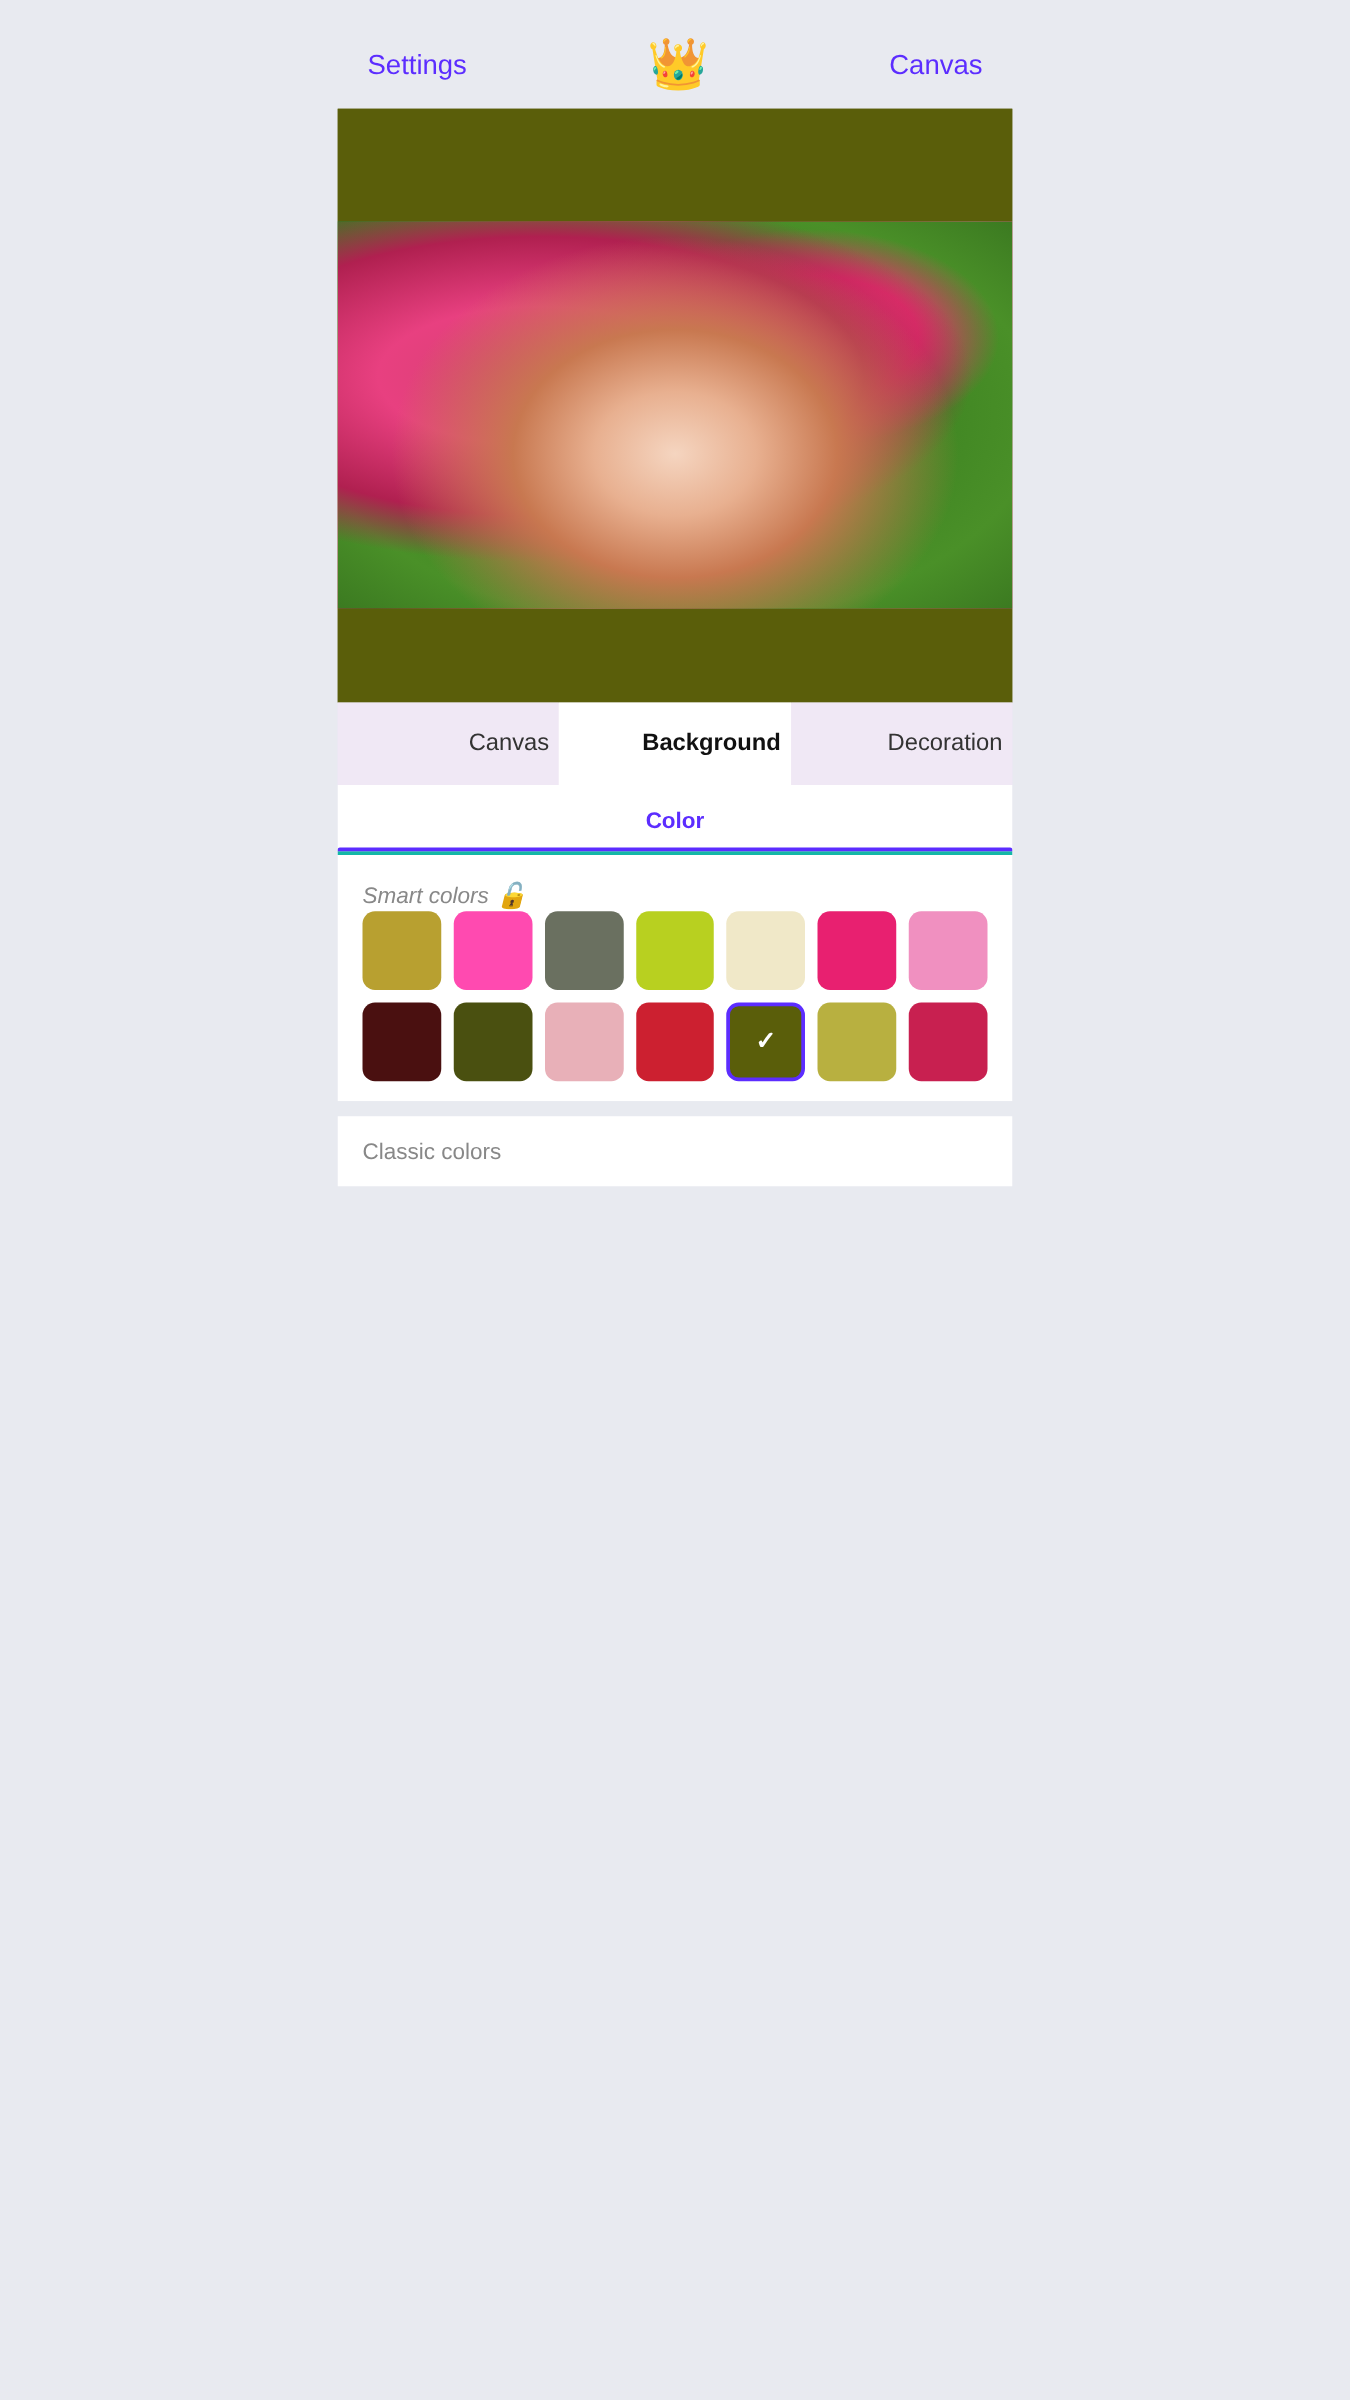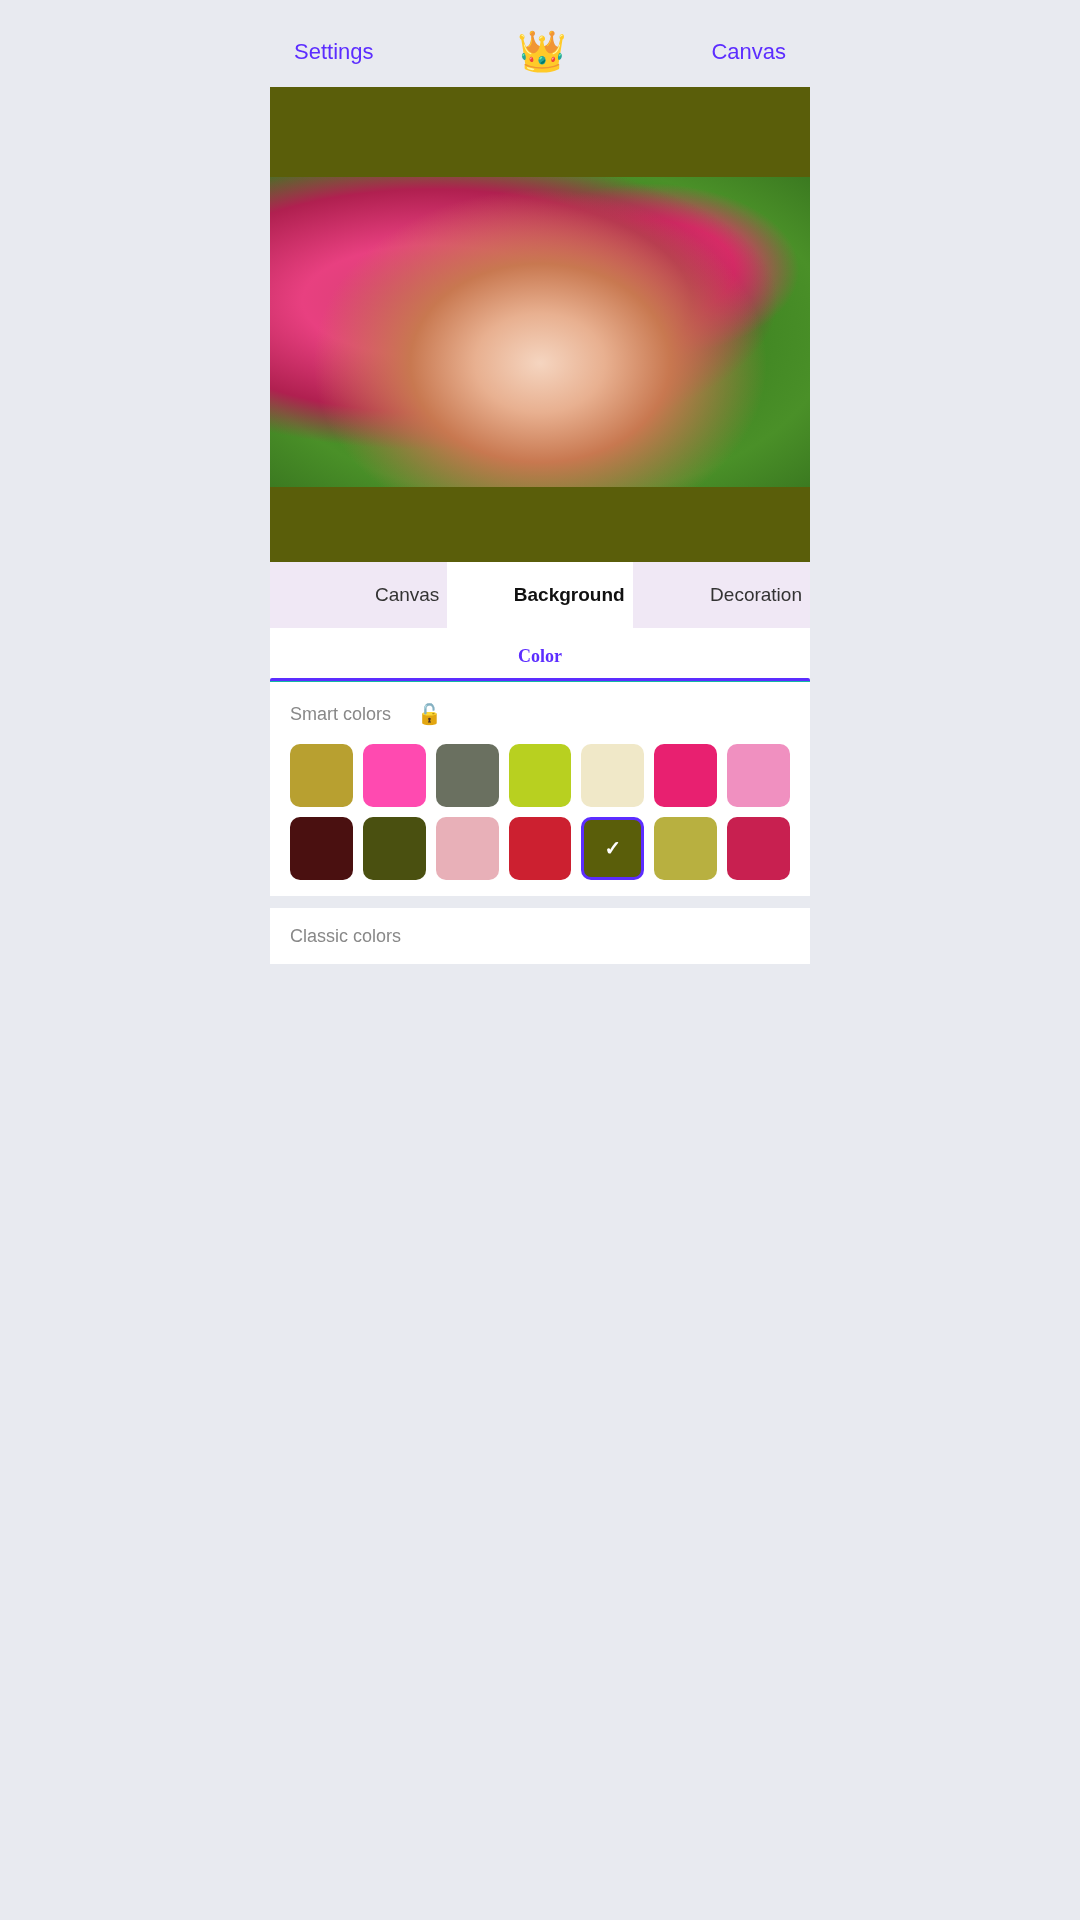--- a/index.html
+++ b/index.html
@@ -113,22 +113,21 @@
       font-weight: 700;
       color: #111;
       padding-left: 16px;
     }
 
     
     .tabs-sub {
       display: flex;
       width: 100%;
       background-color: #ffffff;
-      border-bottom: 1px solid #14b8a6;
-      font-family: Liberation Serif, serif;
+      border-bottom: 3px solid #14b8a6;
     }
 
     .tab-sub-item {
       flex: 1;
       padding: 18px 8px 14px;
       text-align: center;
       font-size: 18px;
       color: #888;
       cursor: pointer;
       position: relative;
@@ -152,22 +151,22 @@
 
     
     .section {
       background-color: #ffffff;
       padding: 20px 20px 16px;
     }
 
     .smart-colors-header {
       display: flex;
       align-items: center;
-      gap: 26px;
-      margin-bottom: 18px;
+      gap: 6px;
+      font-style: italic;
     }
 
     .smart-colors-label {
       font-size: 18px;
       color: #888;
     }
 
     .lock-icon {
       font-size: 20px;
       color: #c8a878;

